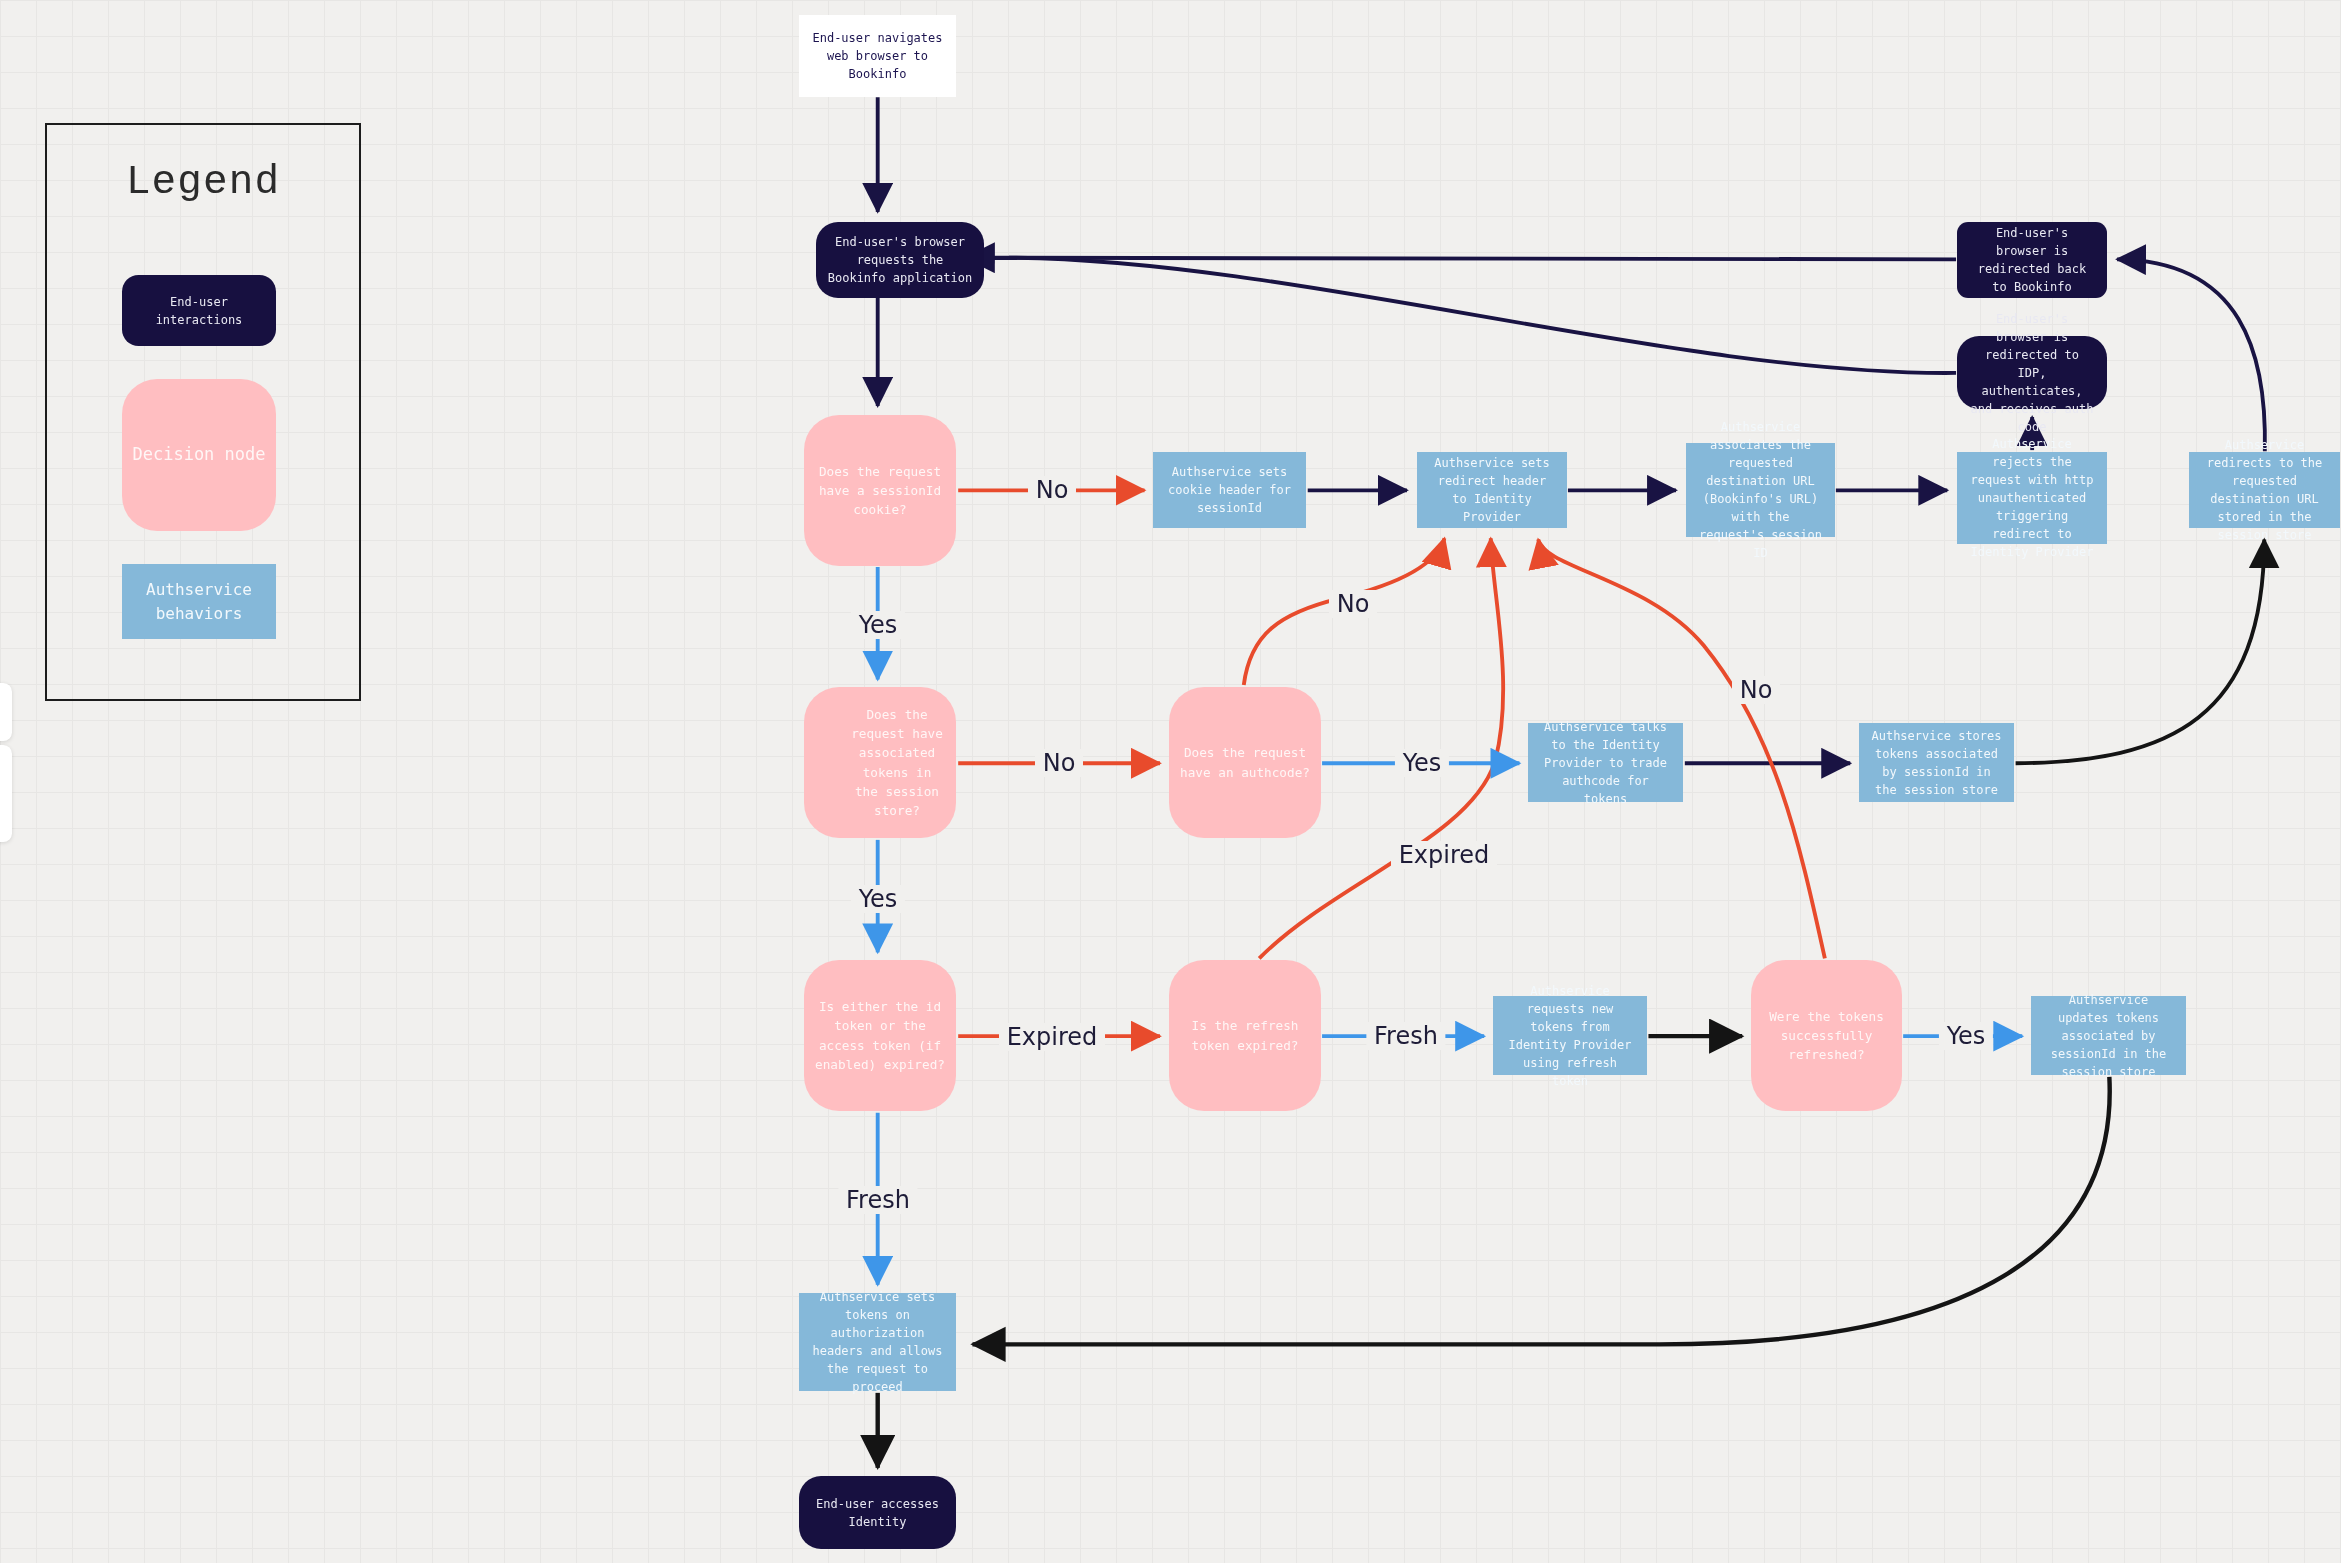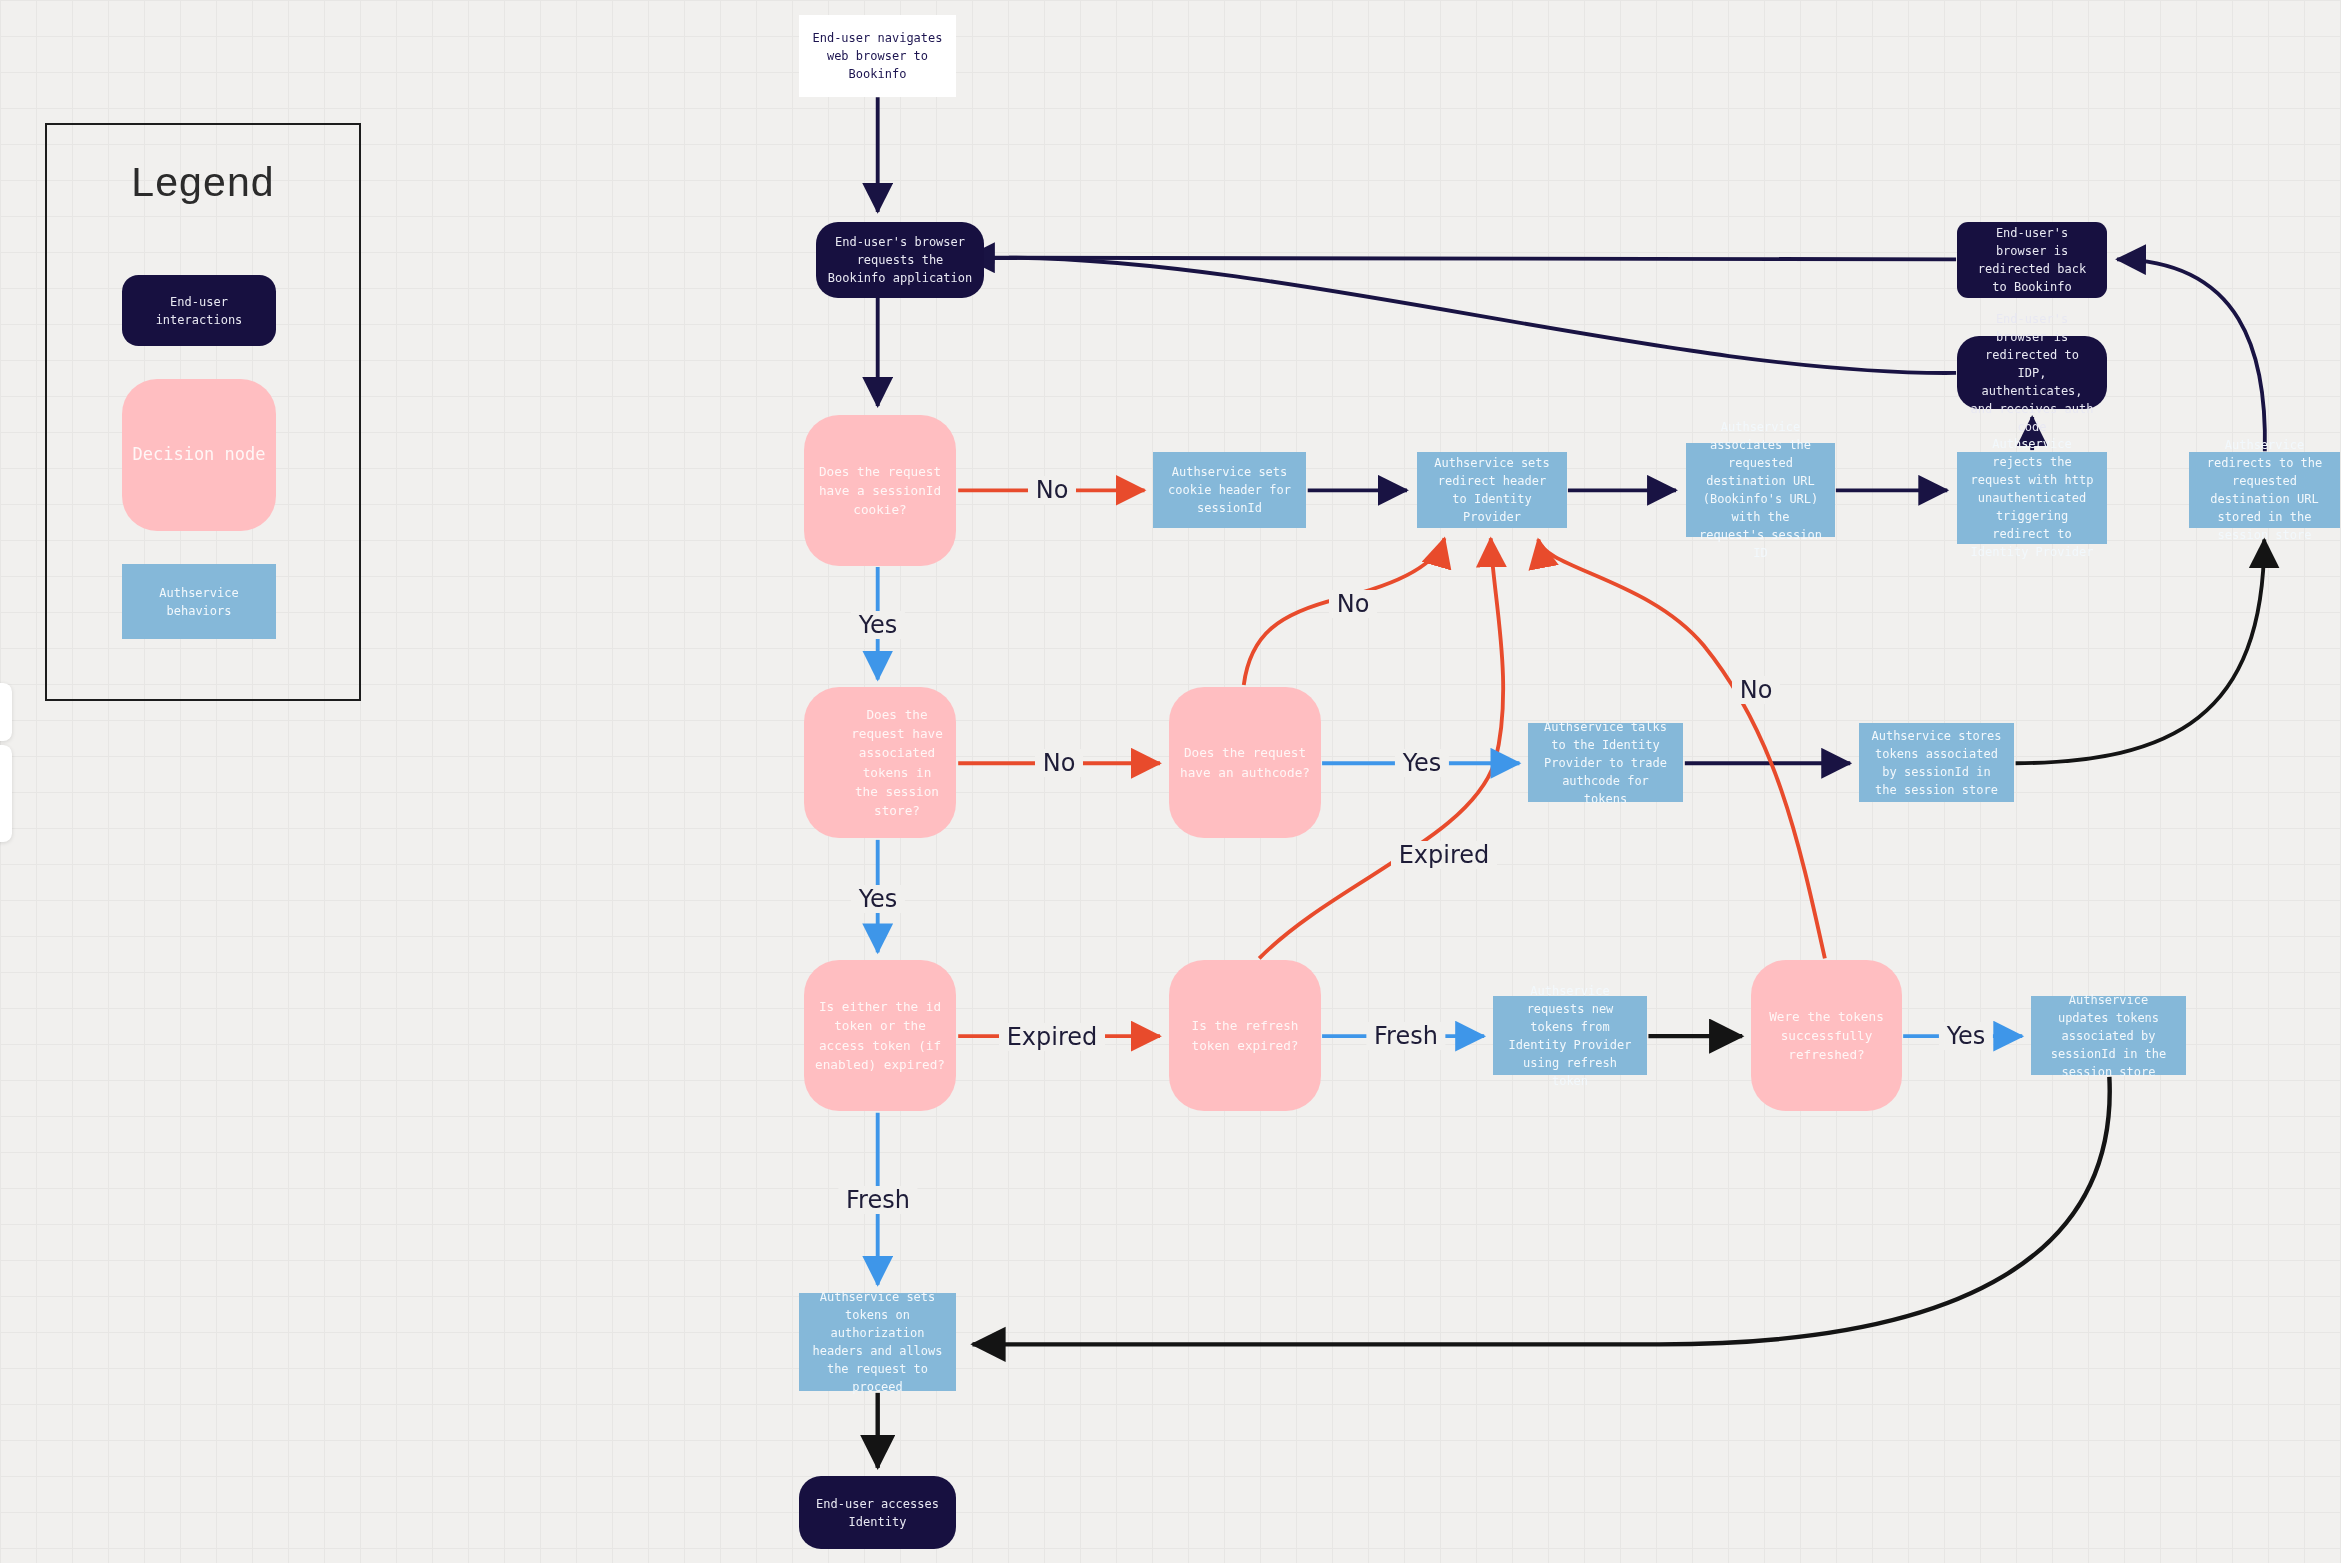--- a/index.html
+++ b/index.html
@@ -26,29 +26,29 @@
     position:absolute;transform:translate(-50%,-50%);
     font-family:"DejaVu Sans", sans-serif;font-size:24px;color:#1e1c38;
     background:#f1f0ee;padding:0 7.7px;white-space:nowrap;z-index:3;
   }
   #legend-box{
     position:absolute;left:45px;top:123px;width:316px;height:578px;
     border:2.8px solid #1c1c1c;box-sizing:border-box;
   }
   #legend-title{
     position:absolute;left:0;right:0;top:34px;text-align:center;
-    font-family:Liberation Sans, sans-serif;font-size:41px;color:#2b2b2b;letter-spacing:1.1px;
+    font-family:Liberation Mono, monospace;font-size:41px;color:#2b2b2b;letter-spacing:1.1px;
   }
   .legend-item{
     position:absolute;left:75px;width:154px;display:flex;align-items:center;justify-content:center;
     text-align:center;line-height:1.5;box-sizing:border-box;padding:5.5px;
   }
   #legend-enduser{top:150px;height:71px;background:#171040;color:#e8e8f2;border-radius:16.5px;font-size:12px;}
   #legend-decision{top:254px;height:152px;background:#ffbec1;color:#fff6f6;border-radius:35px;font-size:17px;}
-  #legend-auth{top:439px;height:75px;background:#85b8d9;color:#f2f8fc;font-size:12px;}
+  #legend-auth{top:439px;height:75px;background:#85b8d9;color:#f2f8fc;font-size:16px;}
   .artifact-pill{
     position:absolute;left:-12px;width:24px;background:#ffffff;border-radius:8.8px;
     box-shadow:0 1.1px 4.4px rgba(0,0,0,0.12);
   }
 </style>
 </head>
 <body>
 
 <div id="canvas">
 

